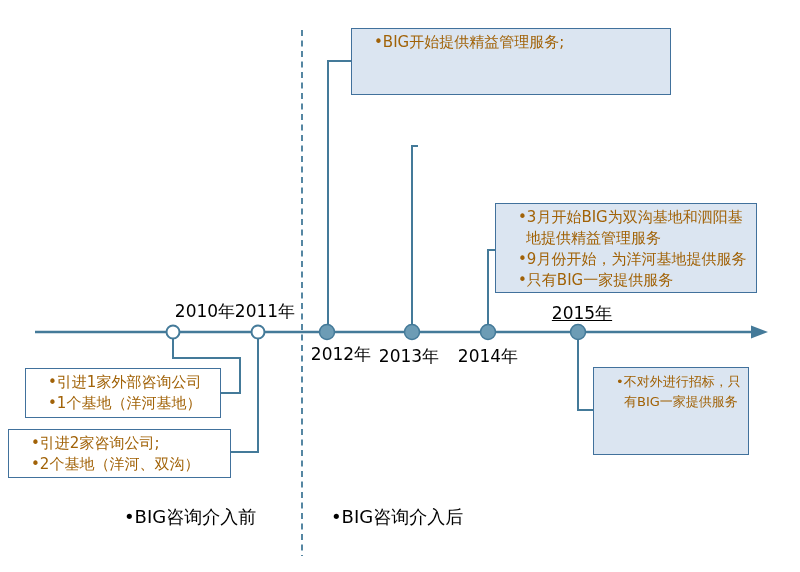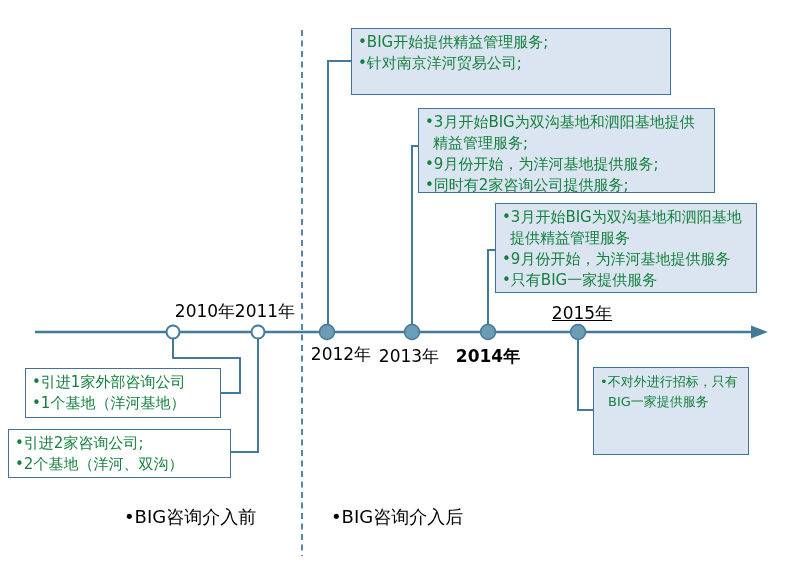--- a/index.html
+++ b/index.html
@@ -17,24 +17,24 @@
   #wires {
     position: absolute;
     left: 0; top: 0;
     width: 800px; height: 572px;
   }
   .callout {
     position: absolute;
     box-sizing: border-box;
     border: 1.6px solid #41719c;
     background: #dbe5f1;
-    padding: 3px 6px 2px 6px;
+    padding: 3px 6px 2px 22px;
     font-size: 15px;
     line-height: 21px;
-    color: #15803d;
+    color: #a16207;
     overflow: hidden;
   }
   .callout.plain { background: #ffffff; }
   .callout.small { font-size: 13px; line-height: 20px; padding-top: 4px; }
   .bl {
     padding-left: 8px;
     text-indent: -8px;
     overflow-wrap: break-word;
   }
   .yearlabel {
@@ -76,33 +76,27 @@
     <circle cx="327" cy="332" r="7.5" fill="#6d9cb5" stroke="#447a99" stroke-width="1.5"></circle>
     <circle cx="412" cy="332" r="7.5" fill="#6d9cb5" stroke="#447a99" stroke-width="1.5"></circle>
     <circle cx="488" cy="332" r="7.5" fill="#6d9cb5" stroke="#447a99" stroke-width="1.5"></circle>
     <circle cx="578" cy="332" r="7.5" fill="#6d9cb5" stroke="#447a99" stroke-width="1.5"></circle>
   </svg>
 
   <div class="yearlabel" style="left:144px; top:300px;margin-left:24px;">2010年</div>
   <div class="yearlabel" style="left:228px; top:300px;">2011年</div>
   <div class="yearlabel" style="left:304px; top:343px;">2012年</div>
   <div class="yearlabel" style="left:372px; top:345px;">2013年</div>
-  <div class="yearlabel" style="left:451px; top:345px;font-weight:bold;">2014年</div>
+  <div class="yearlabel" style="left:451px; top:345px;">2014年</div>
   <div class="yearlabel" style="left:545px; top:302px;text-decoration:underline;">2015年</div>
 
   <div class="callout" style="left:351px; top:28px; width:320px; height:67px;">
     <div class="bl">•BIG开始提供精益管理服务;</div>
-    <div class="bl">•针对南京洋河贸易公司;</div>
   </div>
 
-  <div class="callout" style="left:418px; top:108px; width:297px; height:85px;">
-    <div class="bl">•3月开始BIG为双沟基地和泗阳基地提供精益管理服务;</div>
-    <div class="bl">•9月份开始，为洋河基地提供服务;</div>
-    <div class="bl">•同时有2家咨询公司提供服务;</div>
-  </div>
 
   <div class="callout" style="left:495px; top:203px; width:262px; height:90px;">
     <div class="bl">•3月开始BIG为双沟基地和泗阳基地提供精益管理服务</div>
     <div class="bl">•9月份开始，为洋河基地提供服务</div>
     <div class="bl">•只有BIG一家提供服务</div>
   </div>
 
   <div class="callout plain" style="left:25px; top:368px; width:196px; height:50px;">
     <div class="bl">•引进1家外部咨询公司</div>
     <div class="bl">•1个基地（洋河基地）</div>

